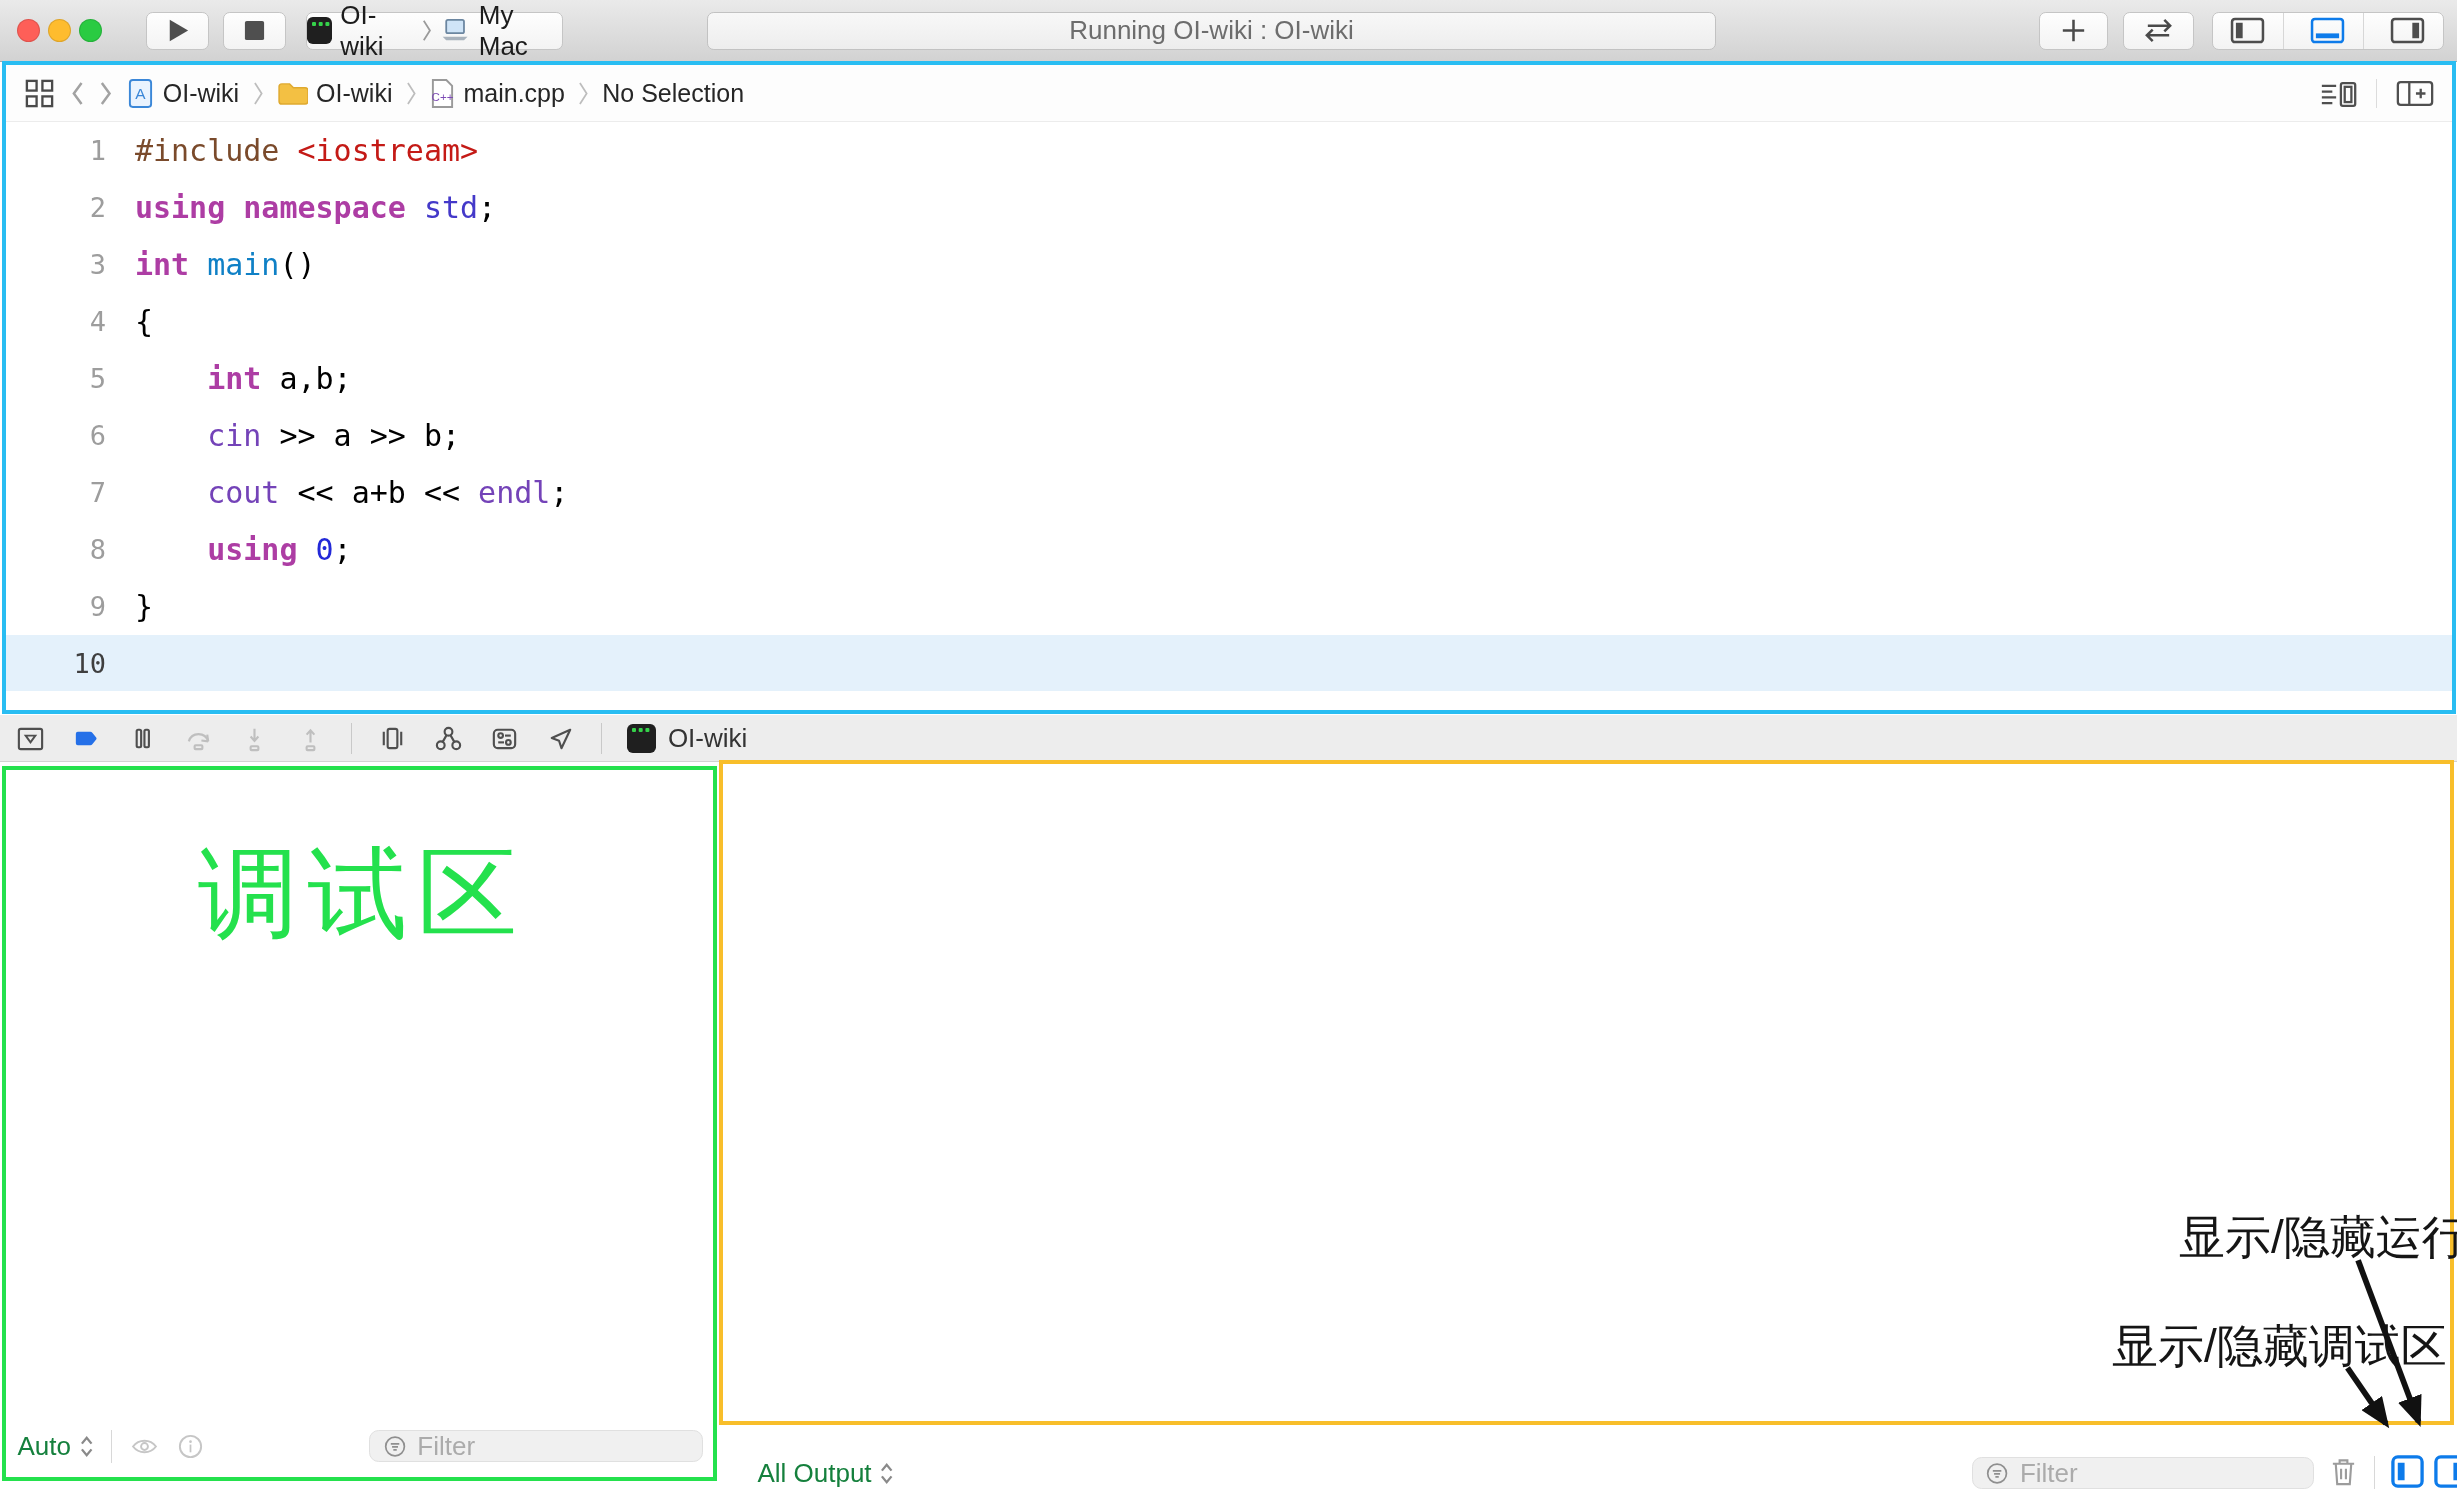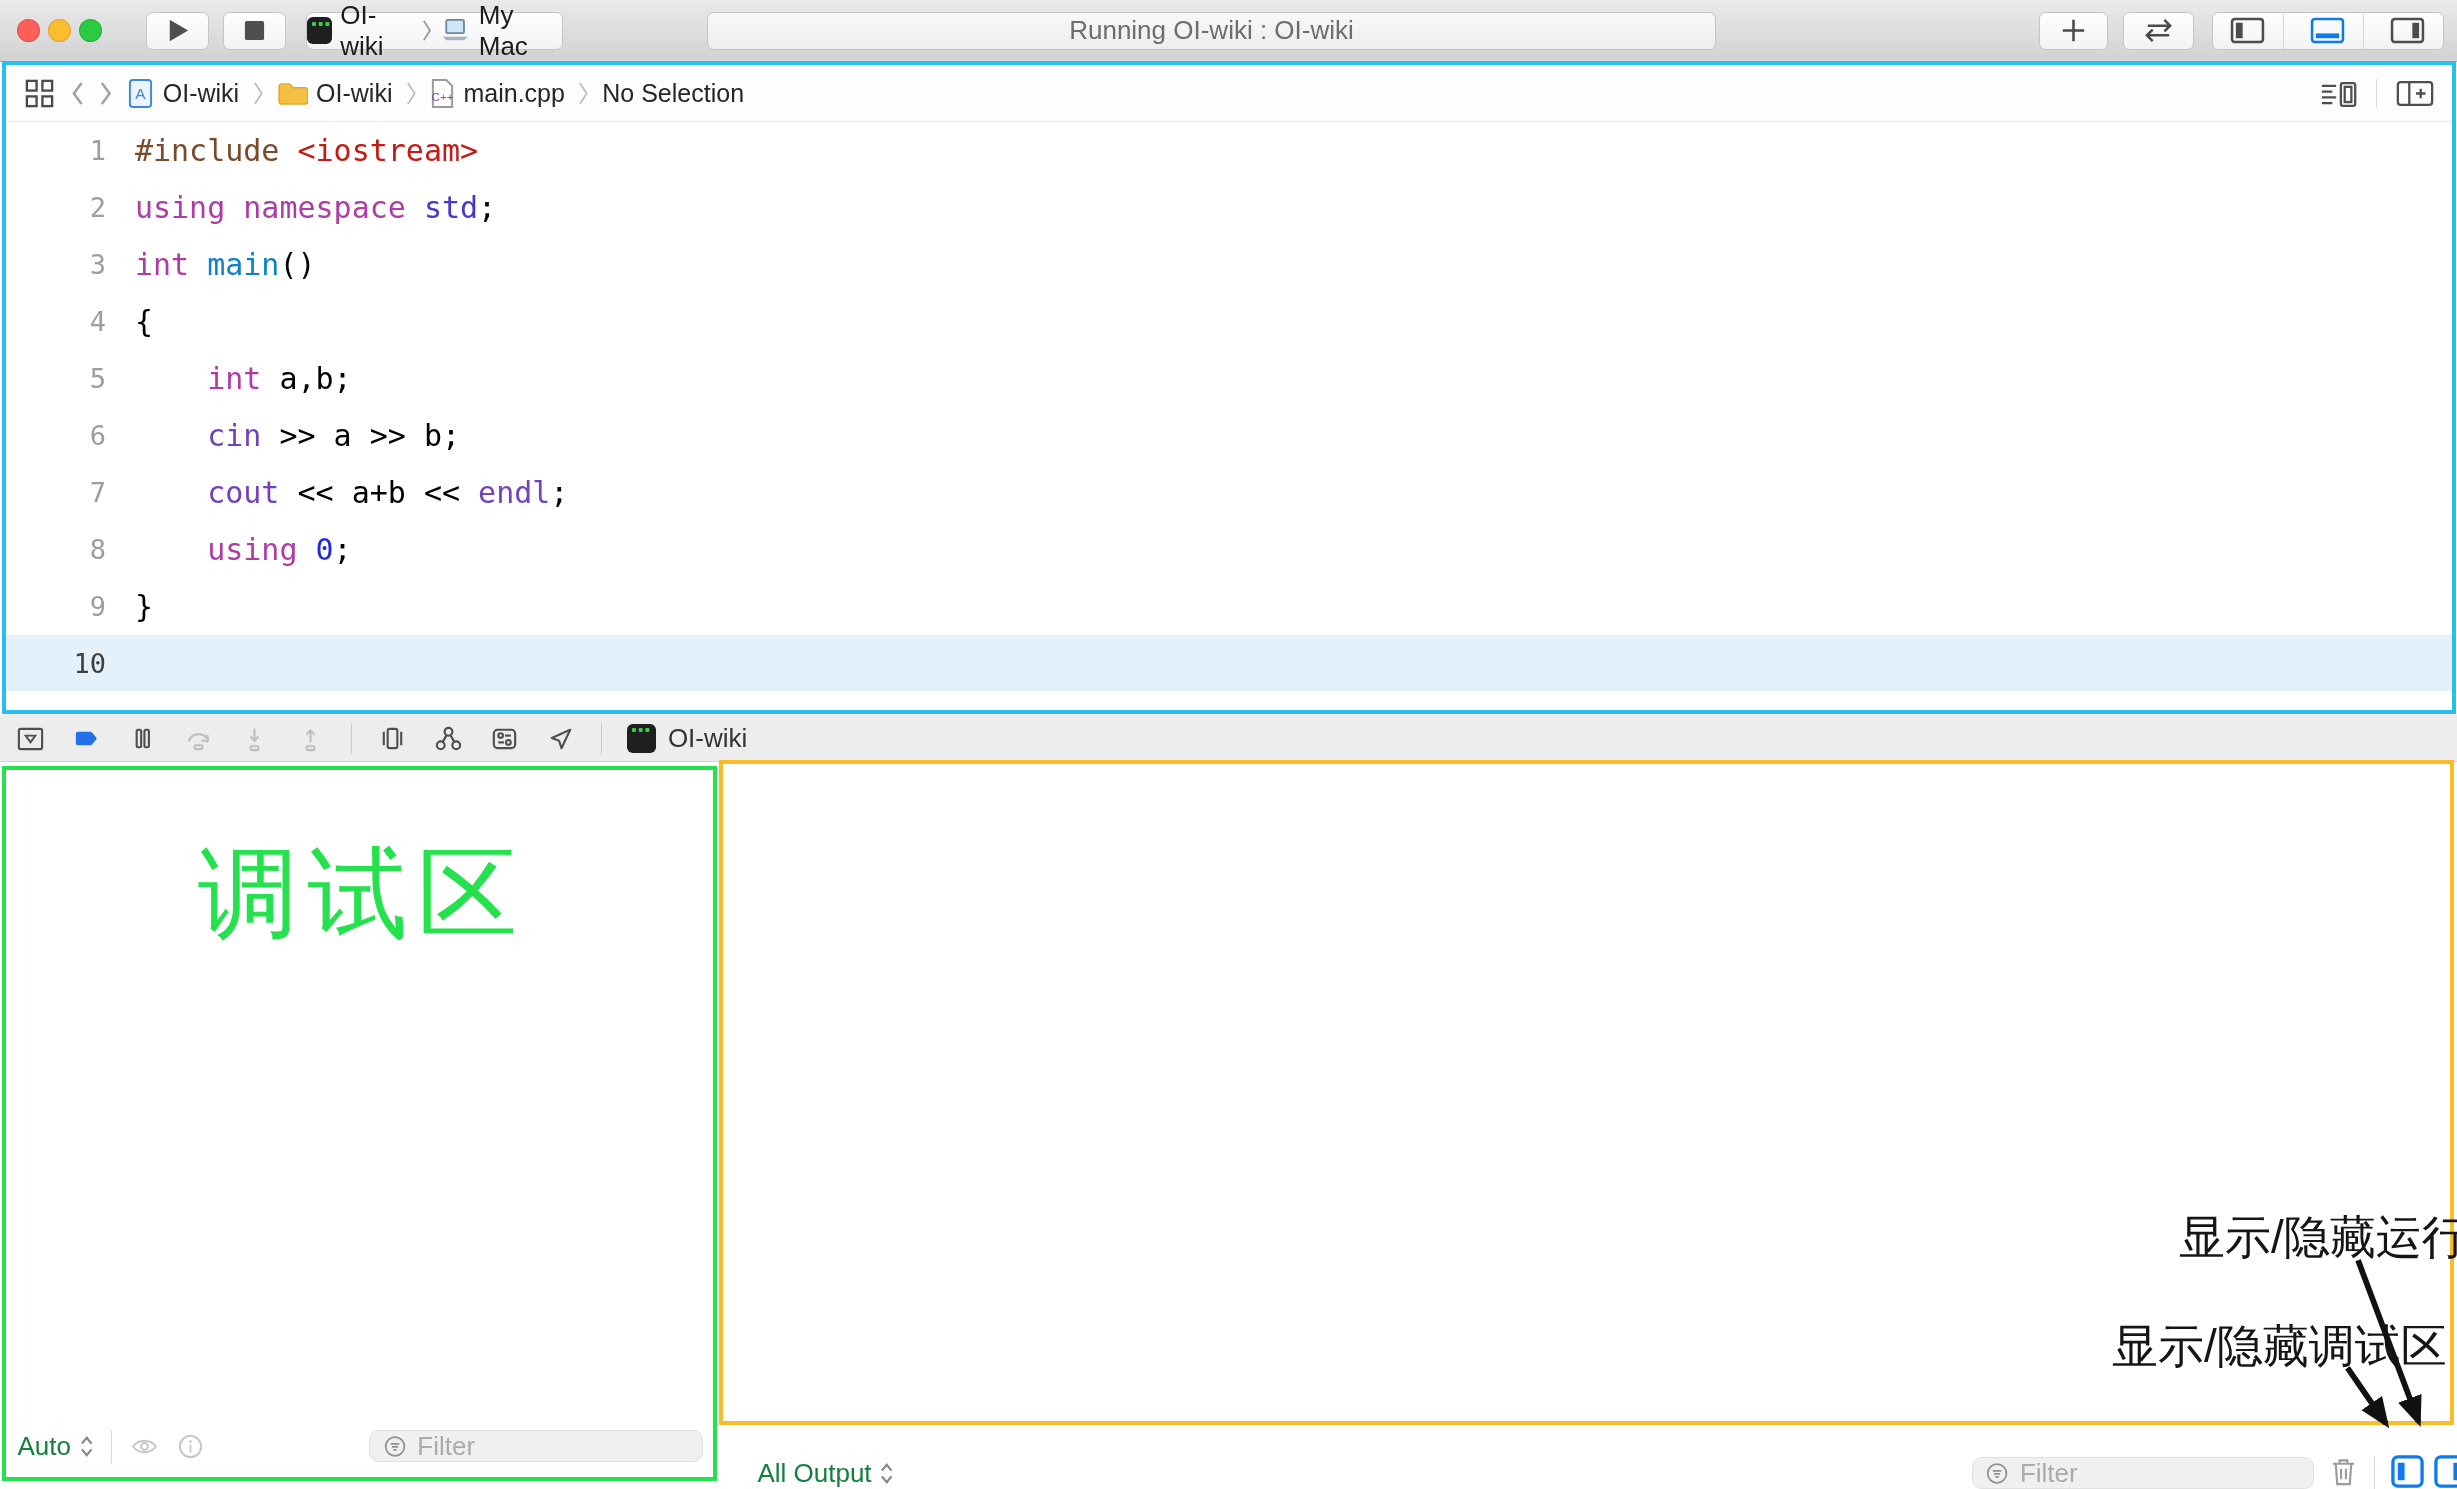--- a/index.html
+++ b/index.html
@@ -38,21 +38,21 @@
   .jb-vline{width:1px;height:29px;background:#dcdcdc;}
 
   .code-area{position:relative;}
   .code-row{display:flex;align-items:center;height:57px;}
   .code-row.current{background:var(--line_highlight,#e4f1fb);height:56px;}
   .gutter-num{width:100px;text-align:right;color:#9d9d9d;font-family:"DejaVu Sans Mono",monospace;font-size:27px;flex:none;}
   .code-row.current .gutter-num{color:#3f3f3f;}
   .code-text{padding-left:29px;font-family:"DejaVu Sans Mono",monospace;font-size:30px;white-space:pre;color:#000;}
   .tok-pre{color:var(--code_preprocessor,#7a4a2b);}
   .tok-str{color:var(--code_string,#c41a16);}
-  .tok-kw{color:var(--code_keyword,#ad3da4);font-weight:400;}
+  .tok-kw{color:var(--code_keyword,#ad3da4);font-weight:700;}
   .tok-ns{color:var(--code_namespace,#4439c9);}
   .tok-fn{color:var(--code_function,#0f80c6);}
   .tok-var{color:var(--code_stdlib,#7443b8);}
   .tok-num{color:var(--code_number,#2329d8);}
   .tok-pl{color:#000;}
 
   
   .dbgbar{position:absolute;left:0;top:715px;width:2457px;height:47px;box-sizing:border-box;background:#ededed;
     border-bottom:1px solid #d2d2d2;display:flex;align-items:center;gap:25px;padding-left:15.4px;}
   .dbg-vline{width:1px;height:31px;background:#c9c9c9;}

